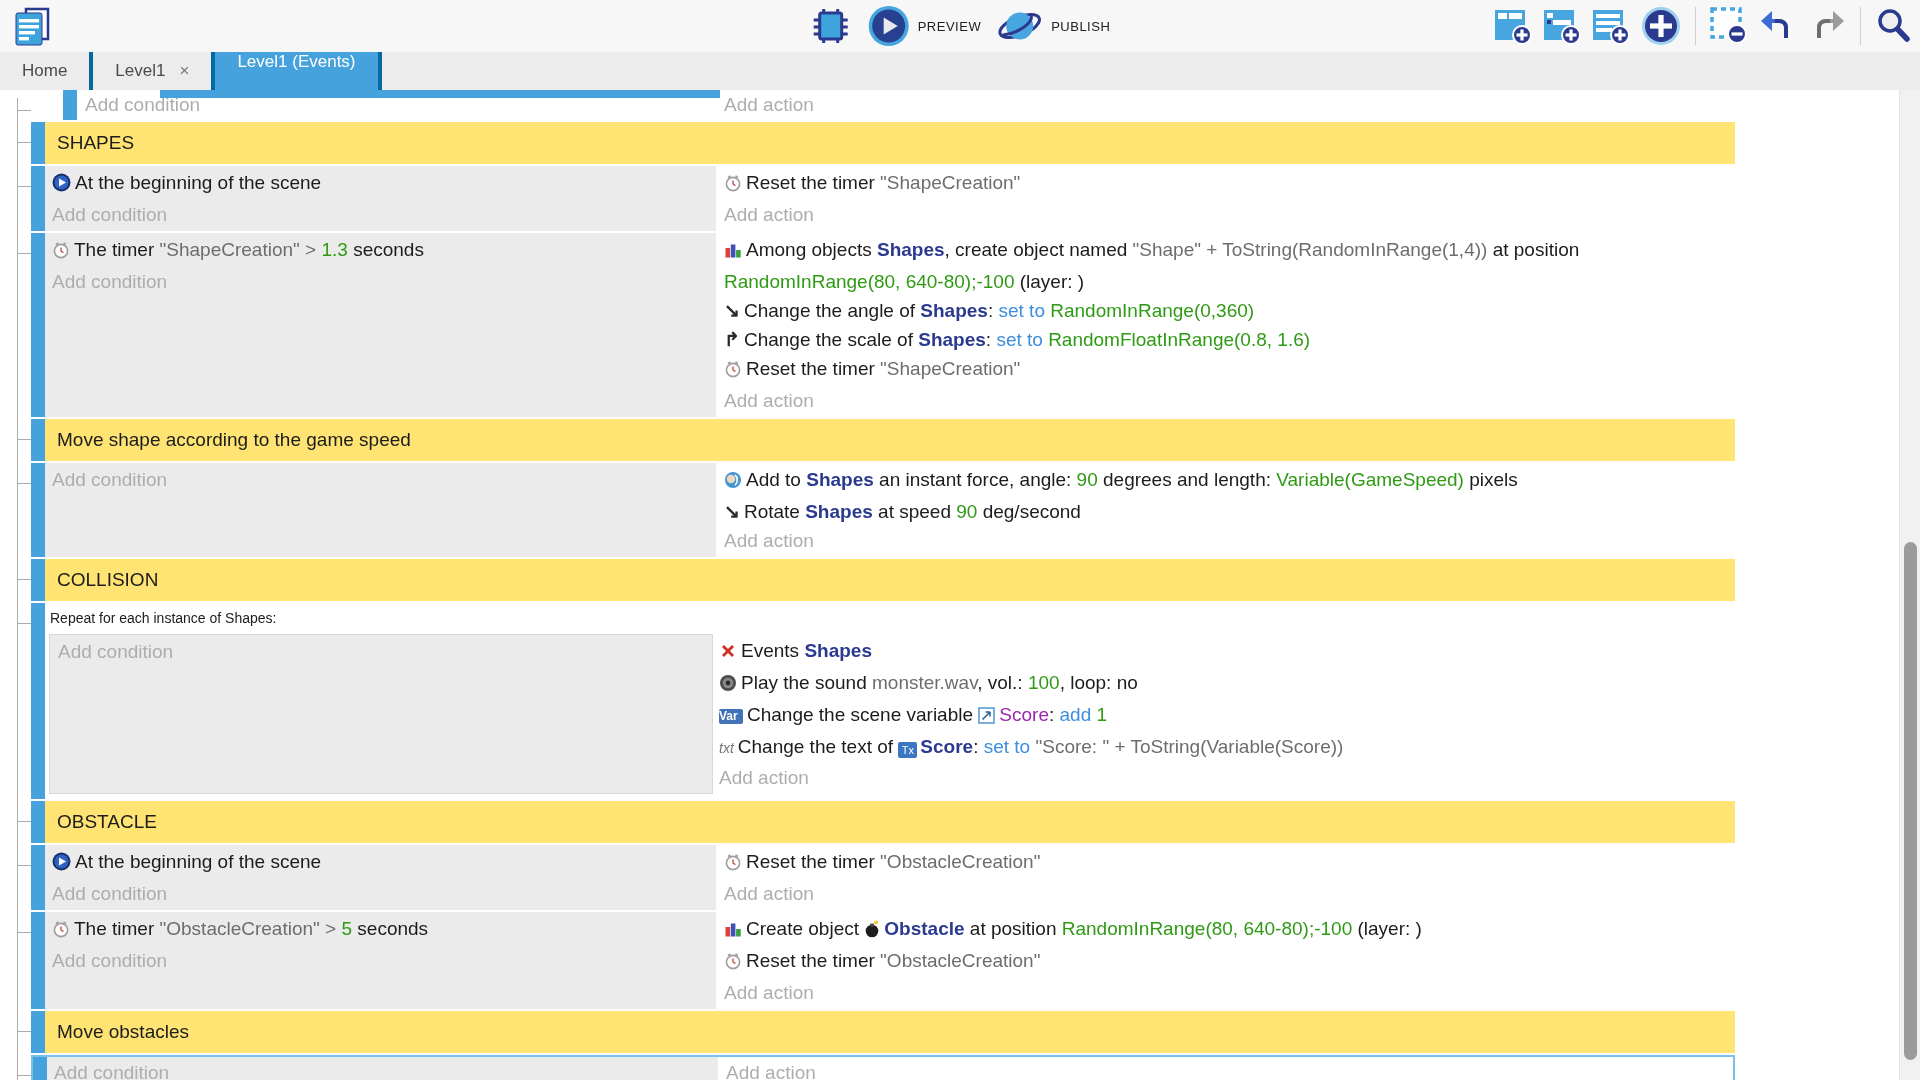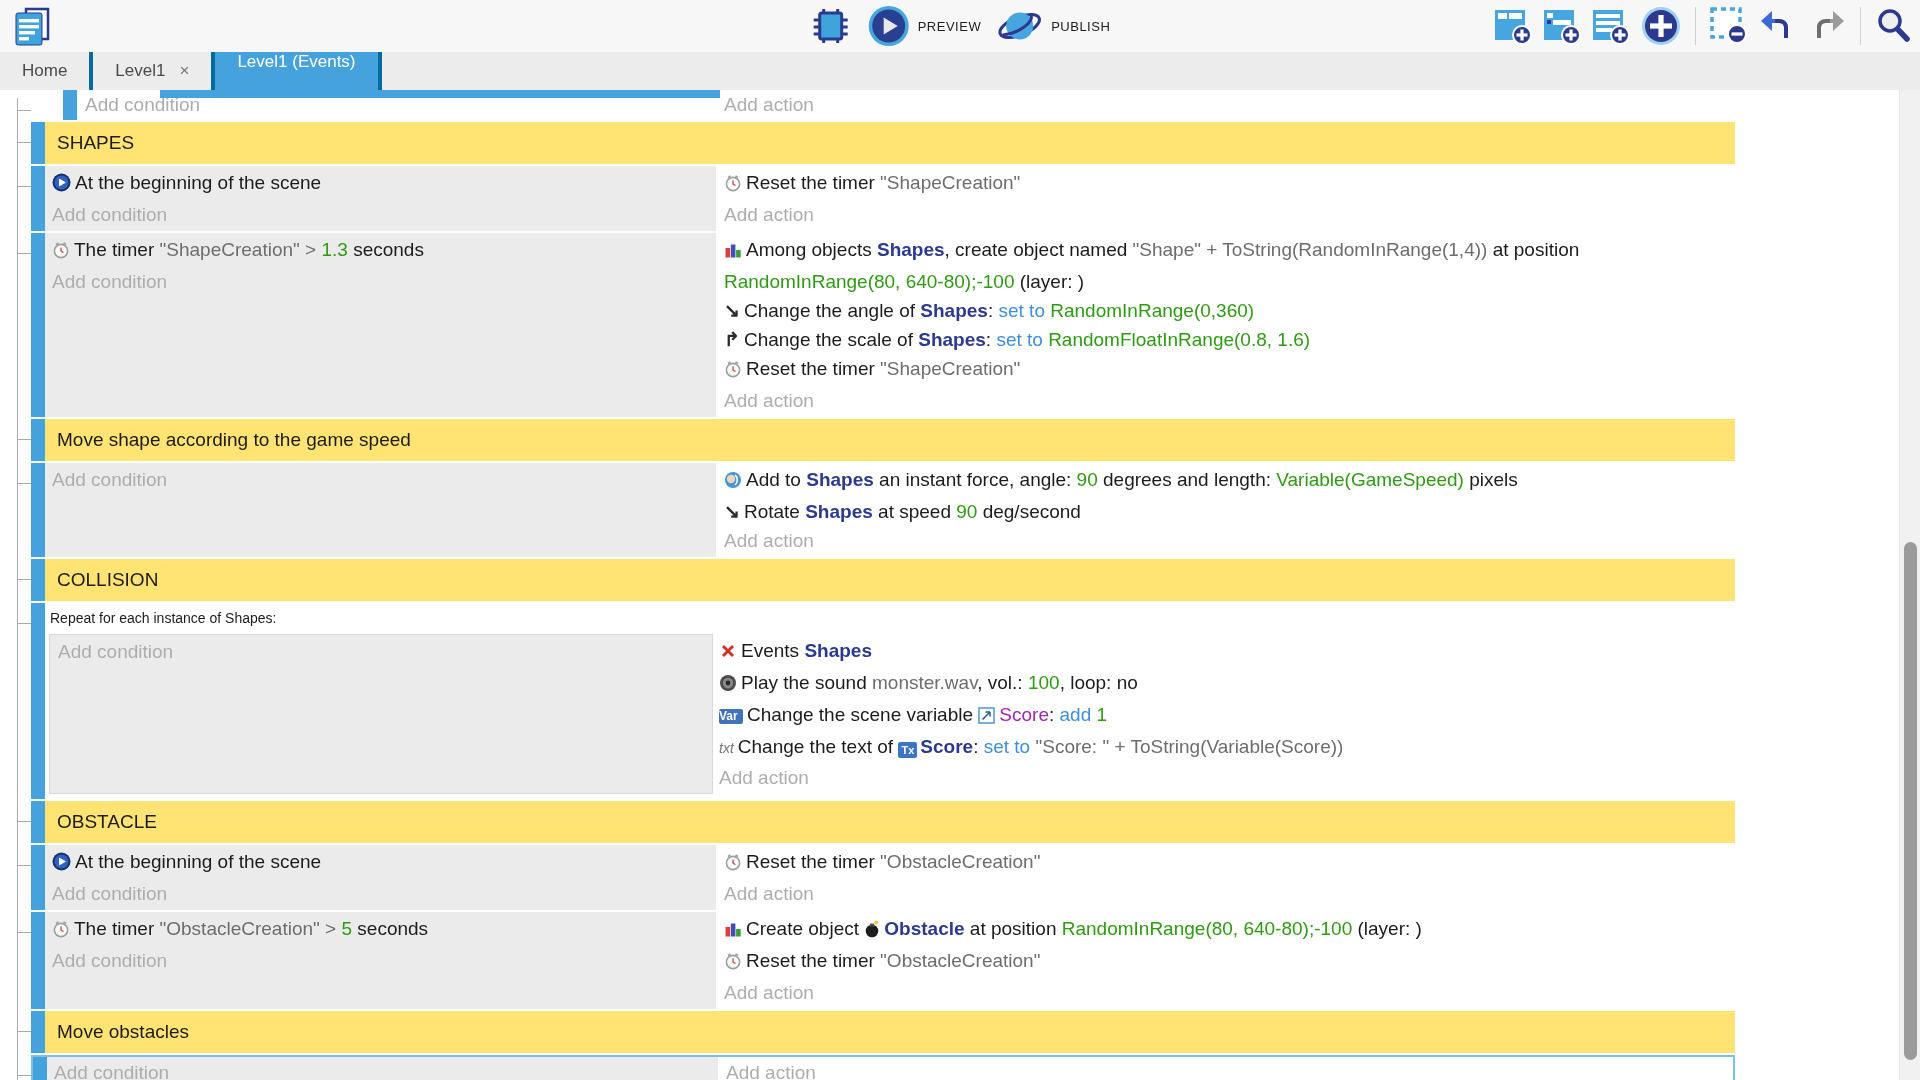--- a/index.html
+++ b/index.html
@@ -52,21 +52,21 @@
   .s-g { color:#2f9a14; } .s-b { color:#3d8edd; }
   .s-q { color:#6d6d6d; } .s-v { color:#9c27b0; }
 
   .iico { display:inline-block; vertical-align:-3px; margin-right:4px; }
   .glyph-ico { display:inline-block; margin-right:4px; font-weight:bold; color:#2b2b2b; }
   .txt-ico { font-style:italic; font-size:14px; color:#777; margin-right:4px; }
   .var-ico { display:inline-block; width:24px; height:15px; background:#4272b8; color:#fff;
     font-size:12px; font-weight:bold; text-align:left; line-height:15px; border-radius:2px;
     margin-right:4px; vertical-align:1px; }
   .tobj-ico { display:inline-block; width:19px; height:16px; background:#3a76c4; color:#fff;
-    font-size:11px; font-weight:bold; text-align:center; line-height:16px; border-radius:2px;
+    font-size:11px; font-weight:normal; text-align:center; line-height:16px; border-radius:2px;
     margin-right:3px; vertical-align:-1px; }
 
   
   .fe-body { flex:1; display:flex; flex-direction:column; background:#fff; padding-bottom:5px; }
   .fe-header { font-size:14px; line-height:31px; padding-left:5px; color:#1c1c1c; }
   .fe-split { display:flex; }
   .fe-cond { width:664px; flex:none; background:#ebebeb; border:1px solid #d8d8d8;
     padding:2px 0 2px 8px; margin-left:4px; }
   .fe-act { flex:1; padding:2px 0 2px 6px; }
 

